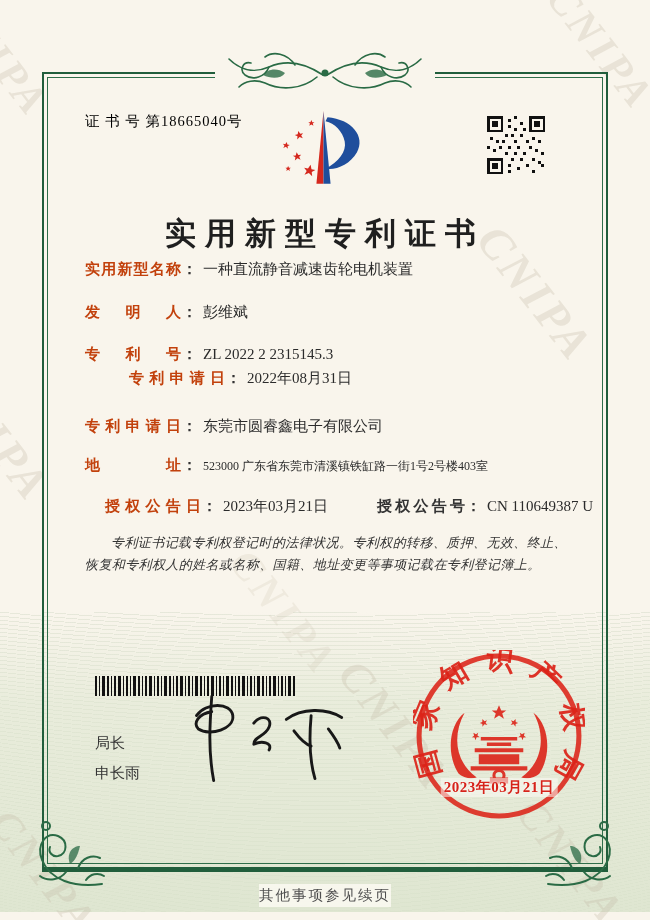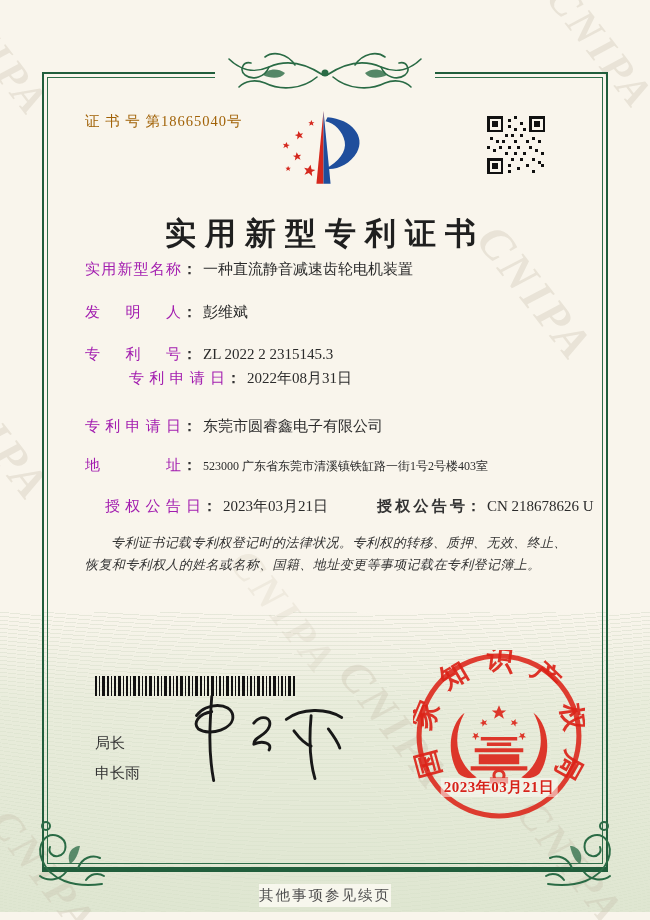--- a/index.html
+++ b/index.html
@@ -18,31 +18,31 @@
       repeating-radial-gradient(ellipse 160% 70% at 50% 135%,
         rgba(120,150,110,.14) 0 1.5px, rgba(0,0,0,0) 1.5px 6.5px);}
 
   
   .frame{position:absolute;left:42px;top:72px;width:562px;height:793px;z-index:2;
          border:2px solid #215e3c;border-bottom-width:5px;}
   .frame-inner{position:absolute;inset:3px;border:1px solid #2f6e4a;}
 
   .content{position:absolute;inset:0;z-index:4;}
 
-  .cert-no{position:absolute;left:85px;top:112px;font-size:14.5px;color:#a16207;letter-spacing:1px;}
+  .cert-no{position:absolute;left:85px;top:112px;font-size:14.5px;color:#000000;letter-spacing:1px;}
 
   .logo{position:absolute;left:276px;top:104px;width:96px;height:88px;}
   .qr{position:absolute;left:487px;top:116px;width:58px;height:58px;}
 
   .title{position:absolute;left:0;top:213px;width:100%;text-align:center;
          font-size:31px;font-weight:700;color:#1f1f1f;letter-spacing:9px;}
 
   .row{position:absolute;left:85px;width:480px;font-size:15px;color:#2e2e2e;white-space:nowrap;}
   .lbl{display:inline-block;width:96px;text-align:justify;text-align-last:justify;
-       font-weight:400;color:#a21caf;vertical-align:bottom;}
+       font-weight:700;color:#c2410c;vertical-align:bottom;}
   .lbl2{display:inline-block;width:88px;text-align:justify;text-align-last:justify;
         font-weight:600;color:#333;vertical-align:bottom;}
   .colon{font-weight:600;color:#333;margin:0 6px 0 1px;}
   .val{color:#2b2b2b;}
   .val-sm{font-size:12px;}
   .grant-right{position:absolute;left:272px;top:0;}
 
   .paras{position:absolute;left:85px;top:532px;width:482px;
          font-size:13px;line-height:1.66;color:#333;text-align:justify;
          font-style:italic;letter-spacing:.4px;}
@@ -186,21 +186,21 @@
   </div>
   <div class="row" style="top:417px;">
     <span class="lbl">专利申请日</span><span class="colon">：</span><span class="val">东莞市圆睿鑫电子有限公司</span>
   </div>
   <div class="row" style="top:456px;">
     <span class="lbl">地址</span><span class="colon">：</span><span class="val val-sm">523000 广东省东莞市清溪镇铁缸路一街1号2号楼403室</span>
   </div>
   <div class="row" style="top:497px;margin-left:20px;">
     <span class="lbl">授权公告日</span><span class="colon">：</span><span class="val">2023年03月21日</span>
     <span class="grant-right">
-      <span class="lbl2">授权公告号</span><span class="colon">：</span><span class="val">CN 218678626 U</span>
+      <span class="lbl2">授权公告号</span><span class="colon">：</span><span class="val">CN 110649387 U</span>
     </span>
   </div>
 
   <div class="paras">
     <p>专利证书记载专利权登记时的法律状况。专利权的转移、质押、无效、终止、恢复和专利权人的姓名或名称、国籍、地址变更等事项记载在专利登记簿上。</p>
   </div>
 
   <svg class="barcode" viewBox="0 0 200 20" preserveAspectRatio="none" shape-rendering="crispEdges">
     <path fill="#111" d="M0 0h2v20h-2zM4 0h1v20h-1zM7 0h3v20h-3zM12 0h2v20h-2zM16 0h1v20h-1zM19 0h2v20h-2zM23 0h3v20h-3zM28 0h1v20h-1zM31 0h2v20h-2zM35 0h1v20h-1zM38 0h3v20h-3zM43 0h2v20h-2zM47 0h1v20h-1zM50 0h2v20h-2zM54 0h3v20h-3zM59 0h1v20h-1zM62 0h2v20h-2zM66 0h1v20h-1zM69 0h3v20h-3zM74 0h2v20h-2zM78 0h1v20h-1zM81 0h2v20h-2zM85 0h3v20h-3zM90 0h1v20h-1zM93 0h2v20h-2zM97 0h1v20h-1zM100 0h3v20h-3zM105 0h2v20h-2zM109 0h1v20h-1zM112 0h2v20h-2zM116 0h3v20h-3zM121 0h1v20h-1zM124 0h2v20h-2zM128 0h1v20h-1zM131 0h3v20h-3zM136 0h2v20h-2zM140 0h1v20h-1zM143 0h2v20h-2zM147 0h3v20h-3zM152 0h1v20h-1zM155 0h2v20h-2zM159 0h1v20h-1zM162 0h3v20h-3zM167 0h2v20h-2zM171 0h1v20h-1zM174 0h2v20h-2zM178 0h3v20h-3zM183 0h1v20h-1zM186 0h2v20h-2zM190 0h1v20h-1zM193 0h3v20h-3zM198 0h2v20h-2z"></path>
   </svg>

